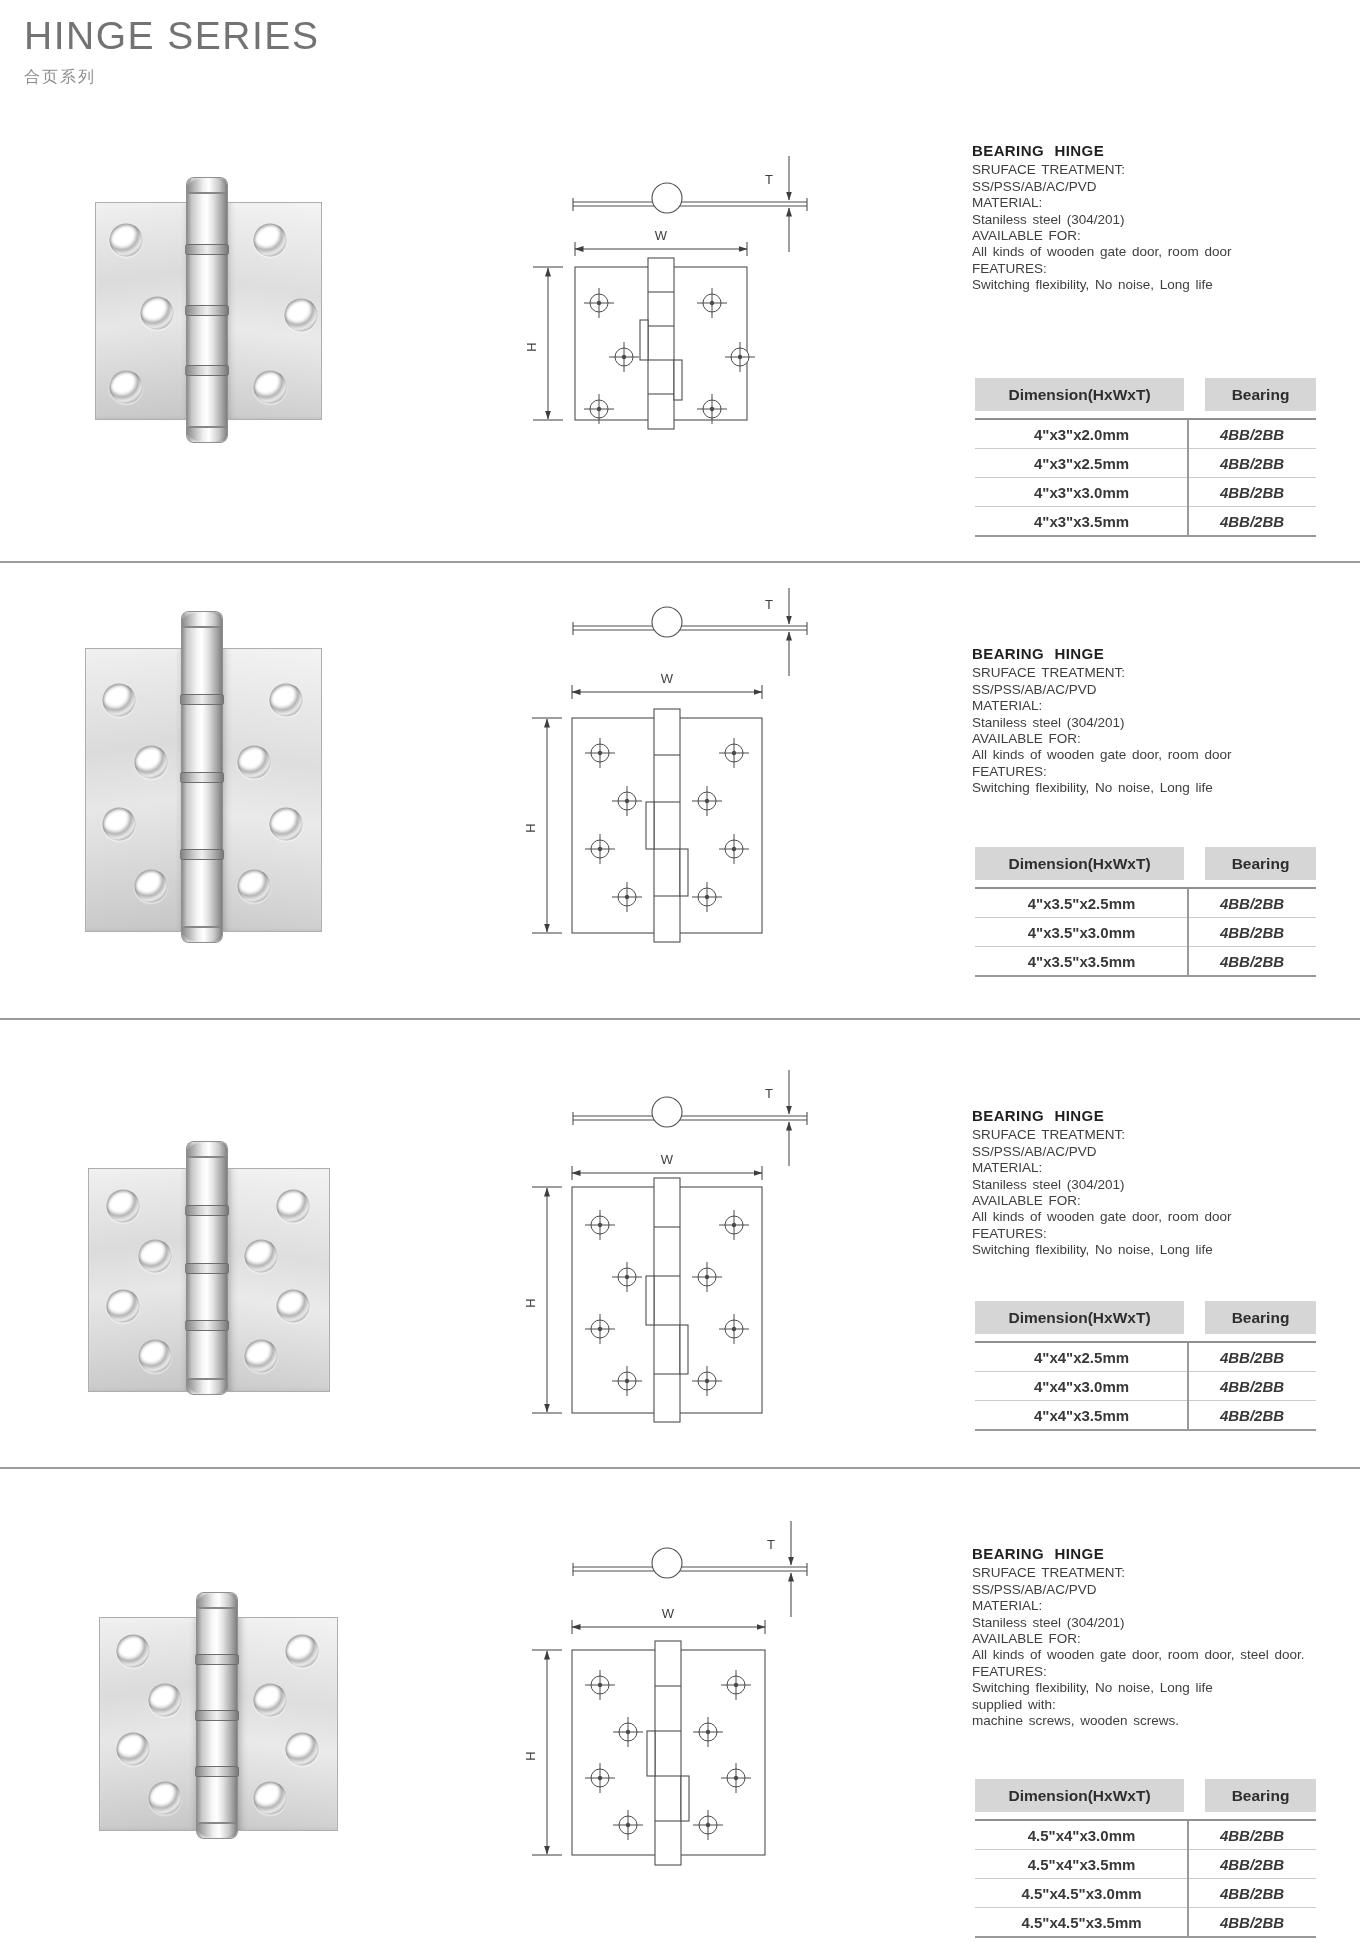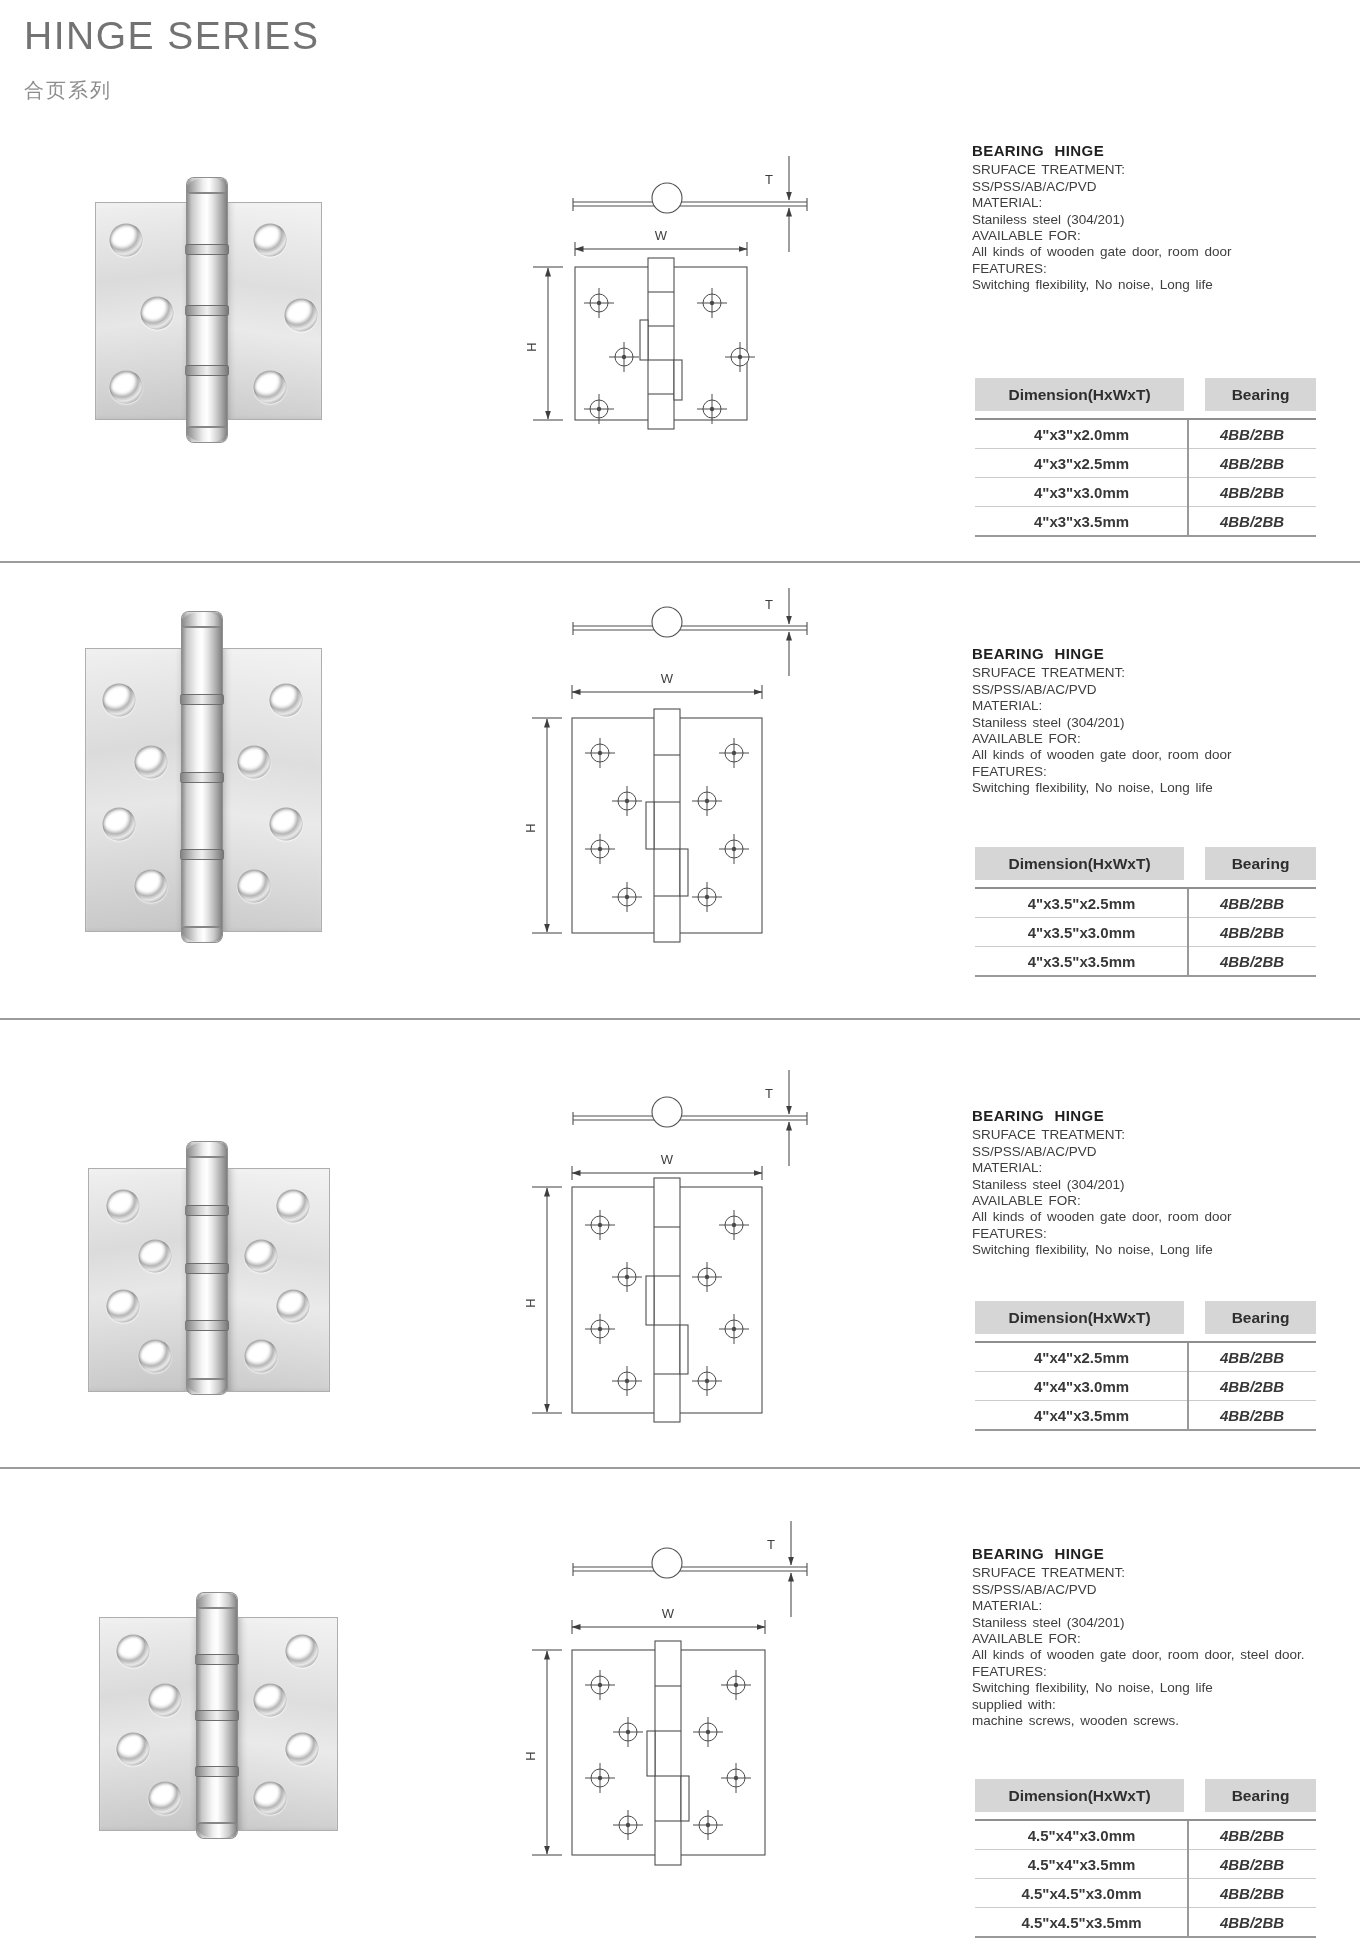--- a/index.html
+++ b/index.html
@@ -3,21 +3,21 @@
 <meta charset="utf-8">
 <style>
   html,body{margin:0;padding:0;background:#fff;}
   body{width:1360px;height:1958px;position:relative;overflow:hidden;
        font-family:"Liberation Sans",sans-serif;}
   .page{position:absolute;inset:0;background:#fff;}
 
   
   .hdr{position:absolute;left:24px;top:14px;}
   .hdr h1{margin:0;font-size:39px;font-weight:300;color:#737373;letter-spacing:1.5px;}
-  .hdr .sub{margin-top:19px;font-size:20px;color:#8d8d8d;letter-spacing:2px;}
+  .hdr .sub{margin-top:9px;font-size:16px;color:#8d8d8d;letter-spacing:2px;}
 
   .divider{position:absolute;left:0;width:1360px;height:2px;background:#9c9c9c;}
 
   section.sec{position:absolute;left:0;width:1360px;}
 
   
   .photo{position:absolute;}
   .leaf{position:absolute;border:1px solid #aeaeae;}
   .leaf.l{background:linear-gradient(172deg,#f0f0f0 0%,#dbdbdb 35%,#e7e7e7 55%,#c6c6c6 100%);
           box-shadow:inset -7px 0 9px -5px rgba(0,0,0,.32), inset 0 4px 5px -3px rgba(255,255,255,.9);}

